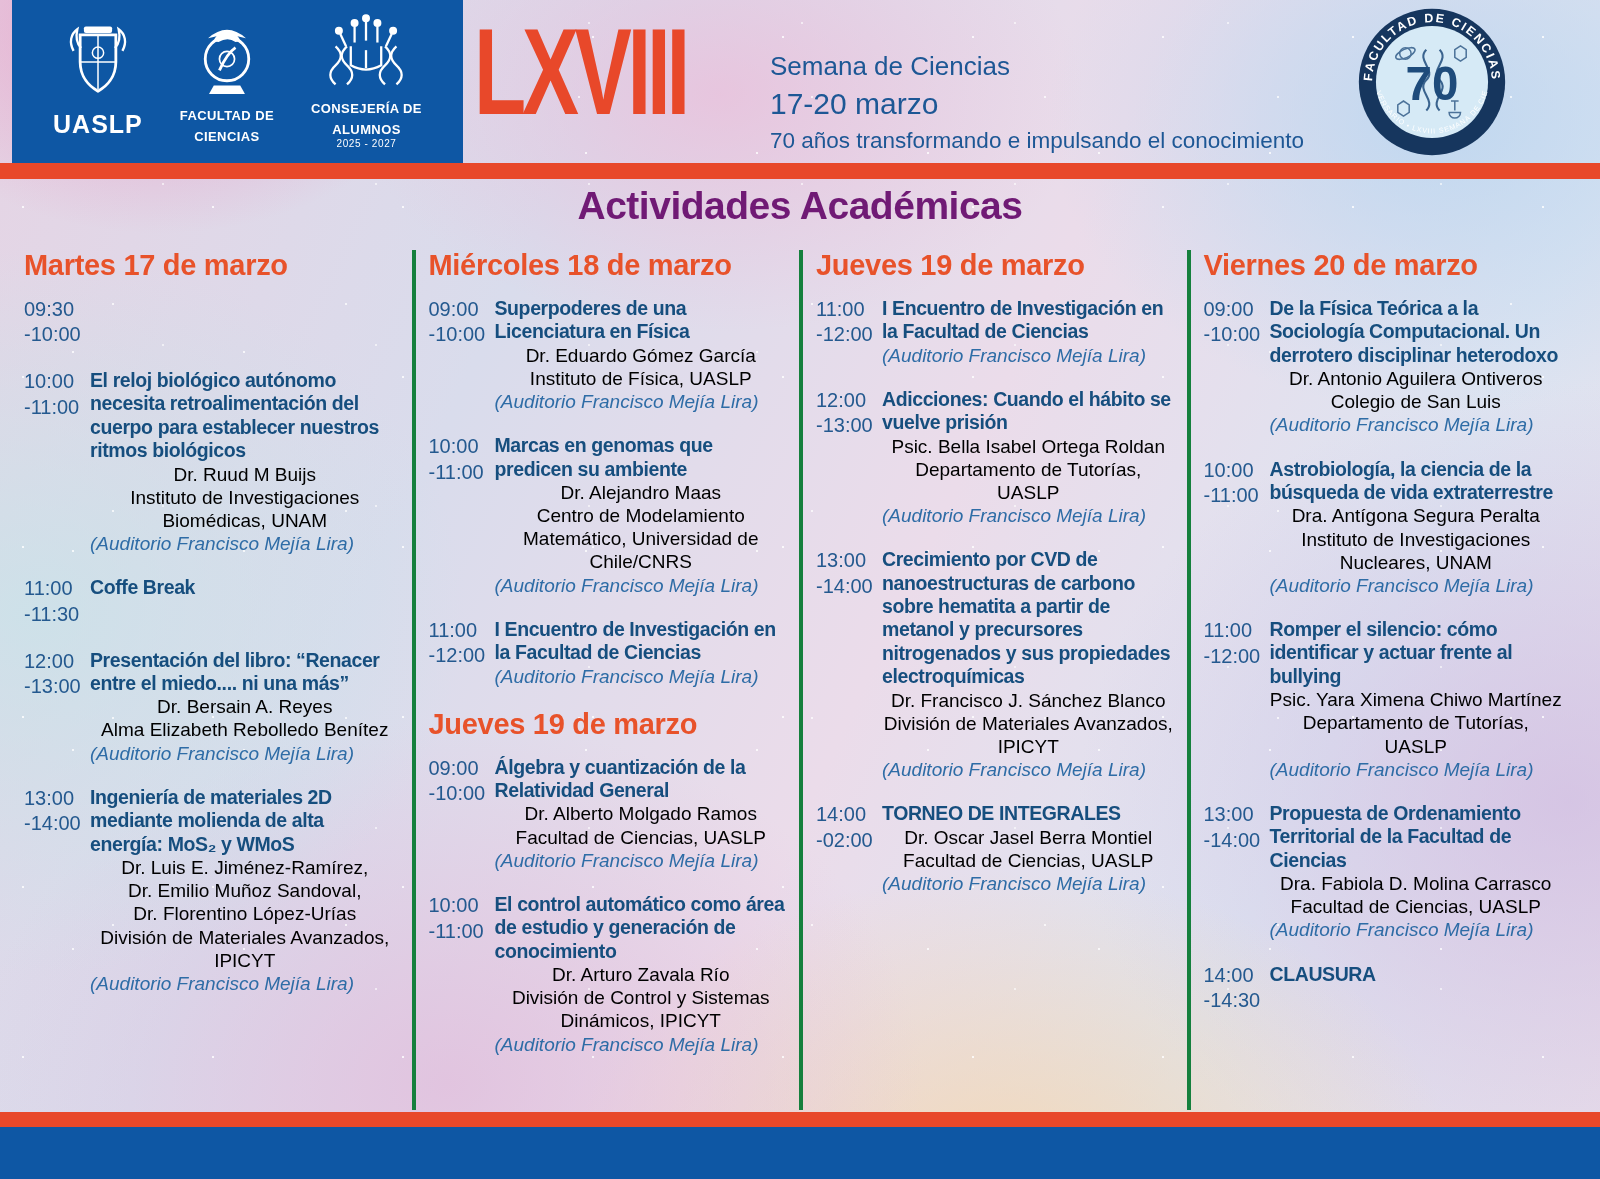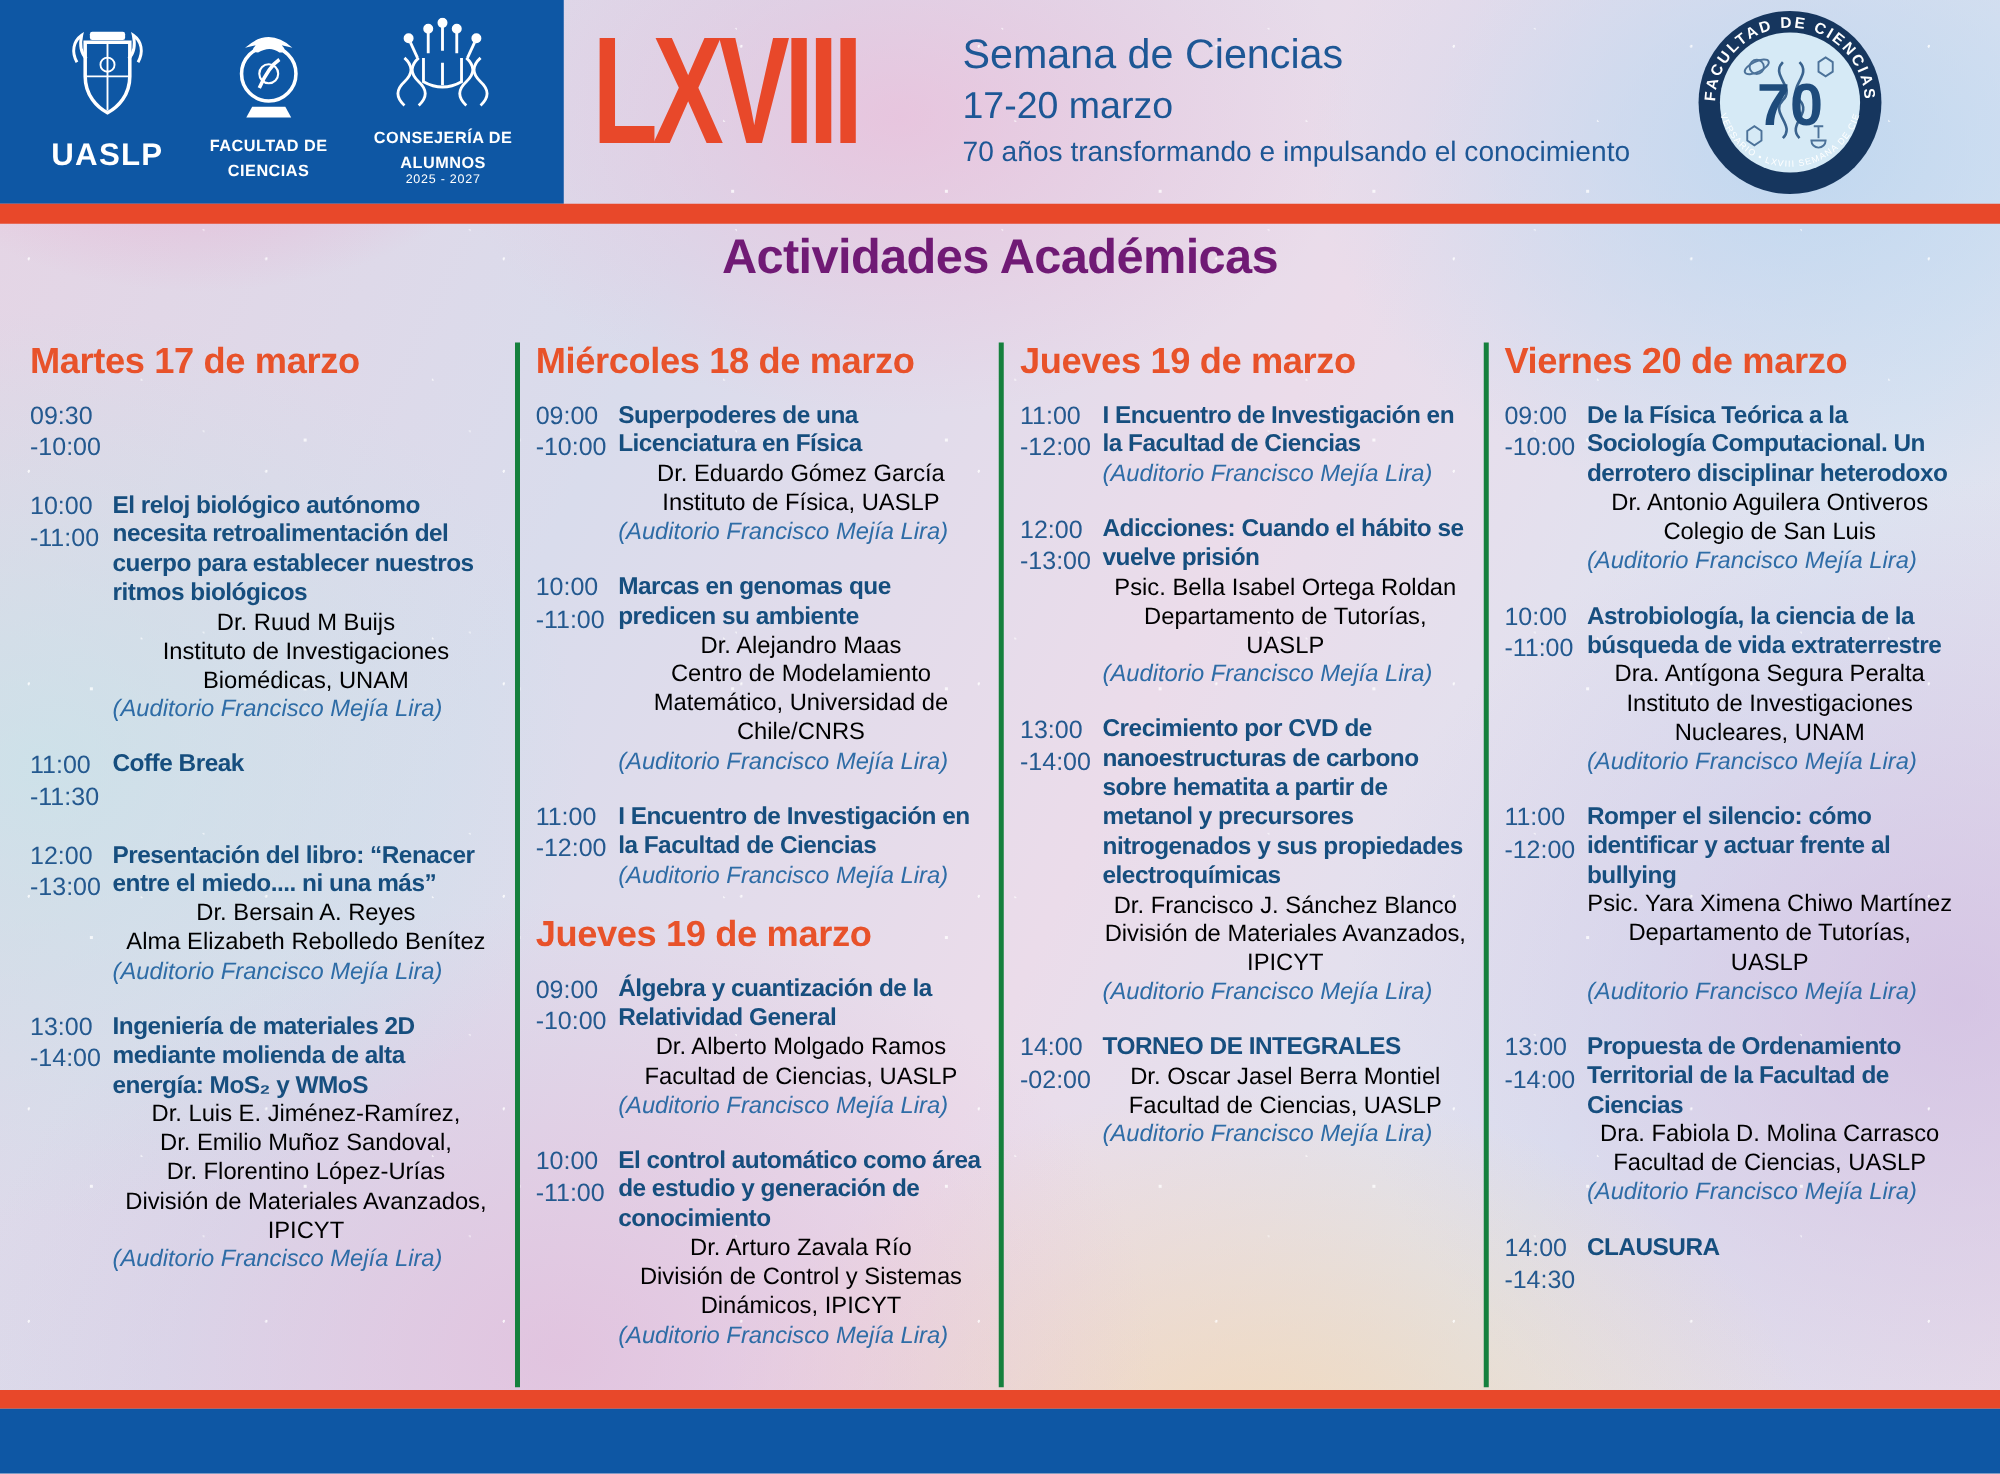--- a/index.html
+++ b/index.html
@@ -17,42 +17,42 @@
       radial-gradient(700px 600px at 98% 68%, rgba(206,182,223,.65), transparent 70%),
       linear-gradient(115deg,#e6d4e4 0%,#d9dcec 30%,#ebdcea 55%,#dde4f1 78%,#e8deea 100%);}
   .stars{position:absolute;inset:0;opacity:.85;
     background-image:
       radial-gradient(2px 2px at 23px 37px,   rgba(255,255,255,.95) 50%, transparent 55%),
       radial-gradient(1.5px 1.5px at 113px 97px, rgba(255,255,255,.85) 50%, transparent 55%),
       radial-gradient(2.5px 2.5px at 73px 153px, rgba(255,255,255,.9) 50%, transparent 55%),
       radial-gradient(1.5px 1.5px at 163px 23px, rgba(255,255,255,.7) 50%, transparent 55%);
     background-size:190px 170px, 233px 207px, 171px 199px, 213px 161px;}
   
-  .logo-box{position:absolute;left:0;top:0;width:443px;height:163px;background:#0E57A4;
+  .logo-box{position:absolute;left:12px;top:0;width:443px;height:163px;background:#0E57A4;
             display:flex;align-items:center;justify-content:space-evenly;padding:0 4px;z-index:3;}
   .logo{display:flex;flex-direction:column;align-items:center;text-align:center;color:#fff;}
   .logo .lbl{font-weight:bold;font-size:13px;line-height:1.18;margin-top:5px;letter-spacing:.4px;}
   .logo .lbl.big{font-size:25px;letter-spacing:1px;margin-top:2px;}
   .logo .sub{font-size:10px;letter-spacing:.6px;margin-top:1px;}
   .edition{position:absolute;left:474px;top:8px;z-index:2;font-size:122px;line-height:1.05;
            font-weight:bold;color:#E8482A;letter-spacing:-6px;
            transform:scaleX(.70);transform-origin:left top;}
   .header-text{position:absolute;left:770px;top:22px;color:#1D5795;z-index:2;}
-  .ht-title{font-size:33px;line-height:1.3;}
+  .ht-title{font-size:26px;line-height:1.3;margin-top:28px;}
   .ht-dates{font-size:30px;line-height:1.3;}
   .ht-tag{font-size:22.5px;margin-top:5px;}
   .seal{position:absolute;left:1356px;top:6px;width:152px;height:152px;z-index:2;}
   .orange-bar-top{position:absolute;left:0;top:163px;width:100%;height:16px;background:#E8482A;z-index:3;}
   
   .page-title{position:absolute;left:0;top:184px;width:100%;margin:0;text-align:center;
               font-size:39px;font-weight:bold;color:#701a75;letter-spacing:-.5px;z-index:2;}
   
   .columns{position:absolute;left:24px;right:26px;top:250px;bottom:69px;z-index:2;
            display:grid;grid-template-columns:1fr 1fr 1fr 1fr;overflow:hidden;}
-  .column{padding-right:12px;overflow:hidden;margin-top:24px;}
+  .column{padding-right:12px;overflow:hidden;}
   .column.with-divider{border-left:4px solid #15803d;padding-left:13px;}
   .day-header{font-size:29px;font-weight:bold;color:#E8522A;margin:0 0 15px;letter-spacing:-.3px;line-height:1.1;}
   .section + .section{margin-top:8px;}
   .event{display:flex;margin-bottom:21px;}
   .time{flex:0 0 66px;width:66px;font-size:20px;color:#24598F;line-height:1.28;}
   .content{flex:1;min-width:0;}
   .ev-title{font-size:19.5px;font-weight:bold;color:#164E7E;line-height:1.2;letter-spacing:-.4px;}
   .ev-detail{font-size:19px;color:#000000;line-height:1.22;text-align:center;}
   .ev-venue{font-size:19px;color:#2E6CA6;line-height:1.22;font-style:italic;}
   

